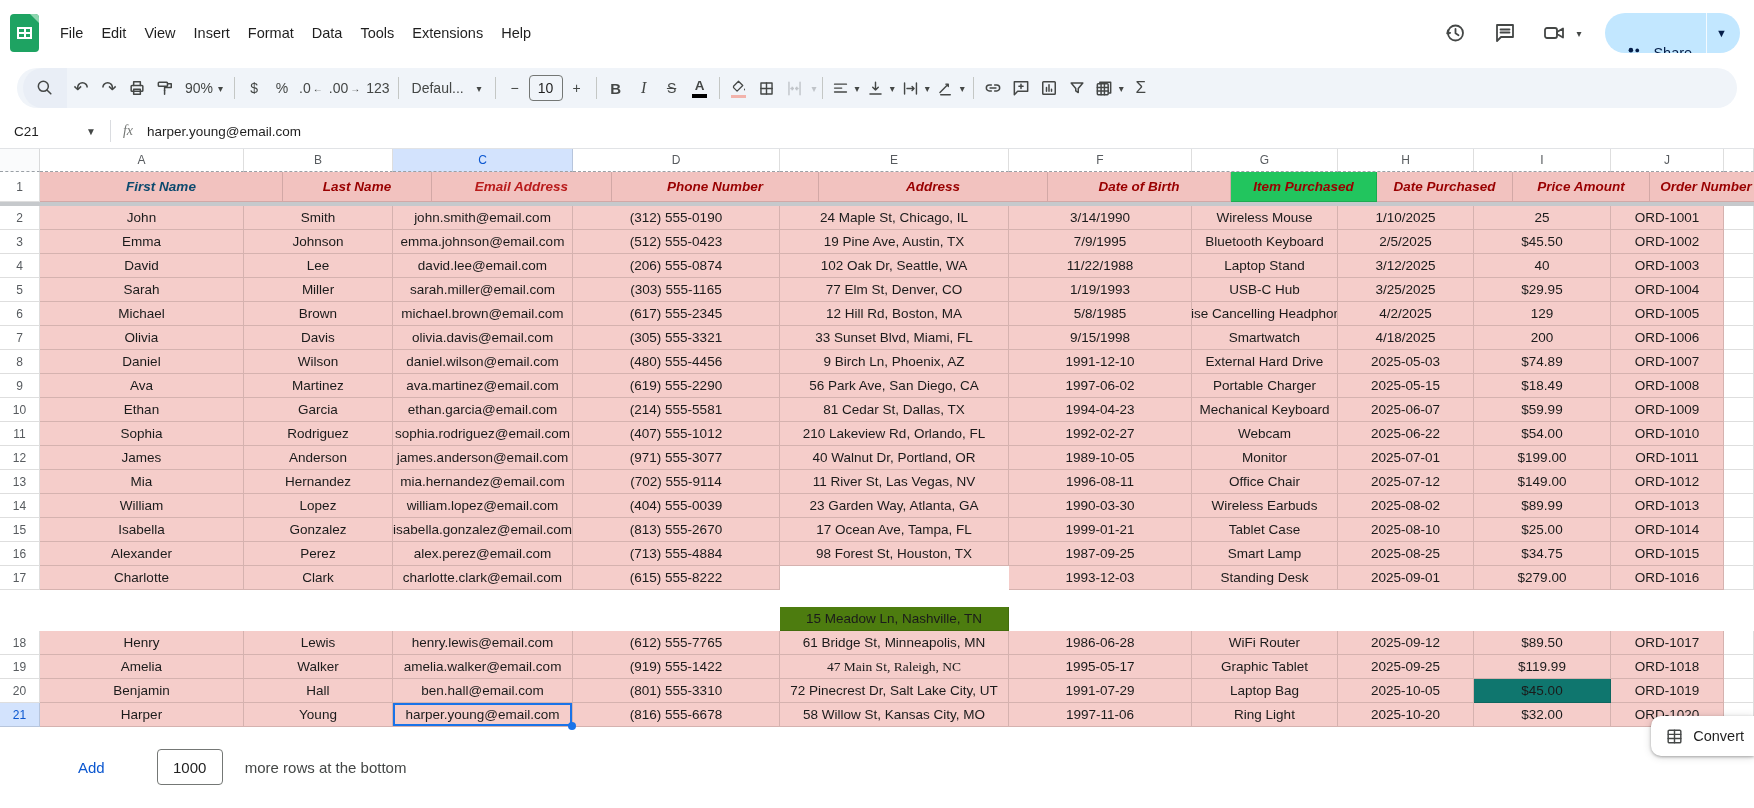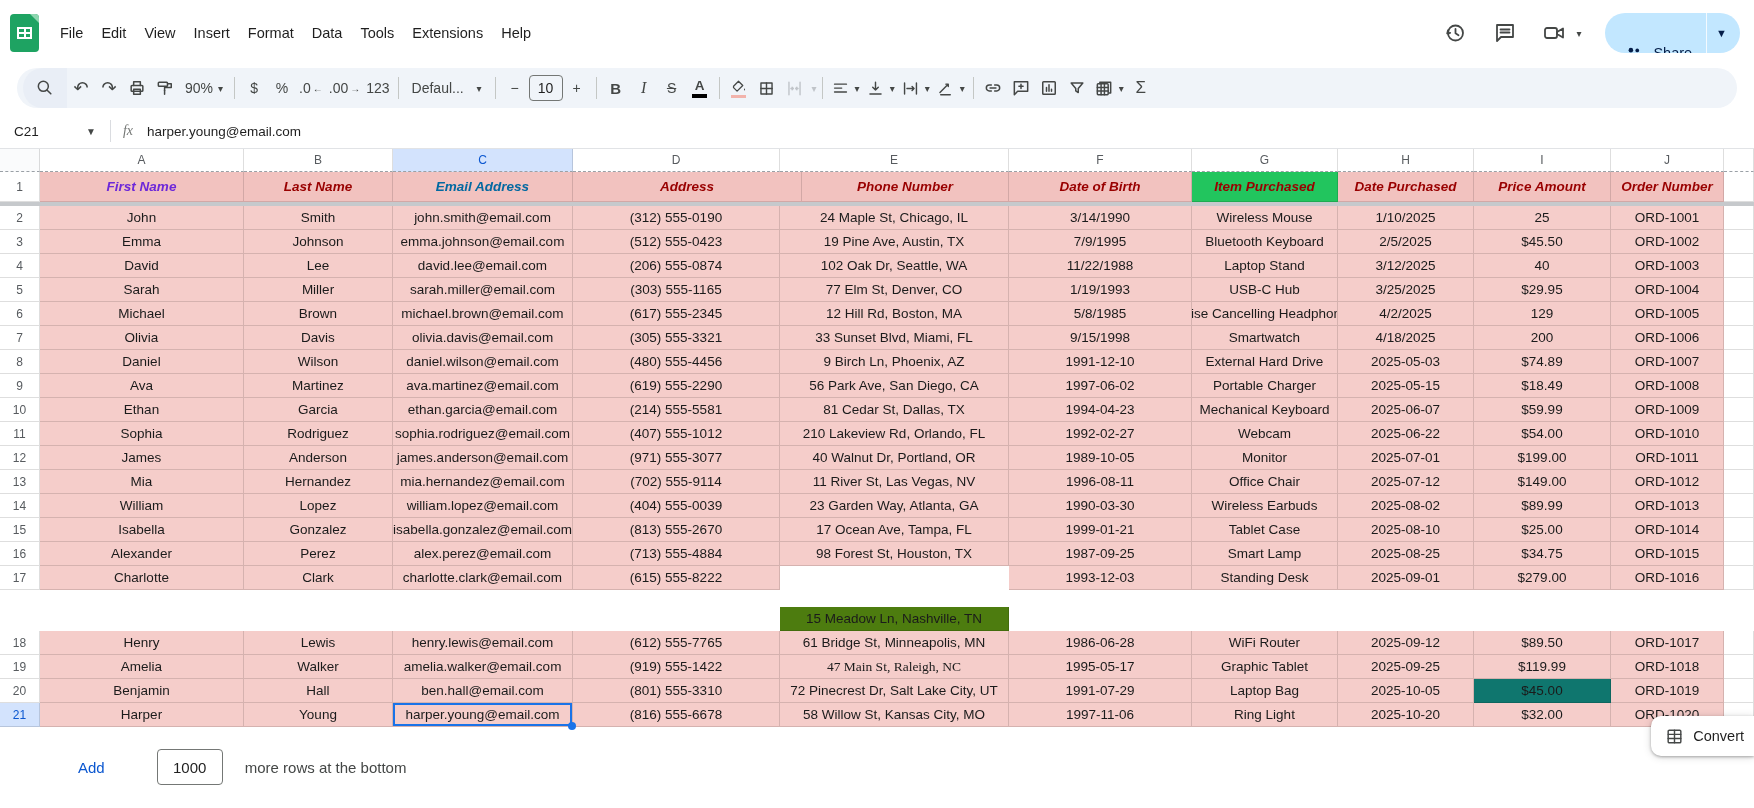--- a/index.html
+++ b/index.html
@@ -315,25 +315,25 @@
       <div class="gc " style="width: 229px;">E</div>
       <div class="gc " style="width: 183px;">F</div>
       <div class="gc " style="width: 146px;">G</div>
       <div class="gc " style="width: 136px;">H</div>
       <div class="gc " style="width: 137px;">I</div>
       <div class="gc " style="width: 113px;">J</div>
       <div class="gc " style="width: 30px;"></div>
     </div>
     <div class="grow hdr-row">
       <div class="gc rnum" style="width: 40px;">1</div>
-      <div class="gc hdr-cell" style="width: 204px; background: rgb(242, 194, 191); color: #6d28d9;">First Name</div>
+      <div class="gc hdr-cell" style="width: 243px; background: rgb(242, 194, 191); color: #0c4a6e;">First Name</div>
       <div class="gc hdr-cell" style="width: 149px; background: rgb(242, 194, 191); color: rgb(153, 0, 0);">Last Name</div>
-      <div class="gc hdr-cell" style="width: 180px; background: rgb(242, 194, 191); color: #0369a1;">Email Address</div>
+      <div class="gc hdr-cell" style="width: 180px; background: rgb(242, 194, 191); color: #b91c1c;">Email Address</div>
+      <div class="gc hdr-cell" style="width: 207px; background: rgb(242, 194, 191); color: rgb(153, 0, 0);">Phone Number</div>
       <div class="gc hdr-cell" style="width: 229px; background: rgb(242, 194, 191); color: rgb(153, 0, 0);">Address</div>
-      <div class="gc hdr-cell" style="width: 207px; background: rgb(242, 194, 191); color: rgb(153, 0, 0);">Phone Number</div>
       <div class="gc hdr-cell" style="width: 183px; background: rgb(242, 194, 191); color: rgb(153, 0, 0);">Date of Birth</div>
       <div class="gc hdr-cell" style="width: 146px; background: #22c55e; color: rgb(153, 0, 0);">Item Purchased</div>
       <div class="gc hdr-cell" style="width: 136px; background: rgb(242, 194, 191); color: rgb(153, 0, 0);">Date Purchased</div>
       <div class="gc hdr-cell" style="width: 137px; background: rgb(242, 194, 191); color: rgb(153, 0, 0);">Price Amount</div>
       <div class="gc hdr-cell" style="width: 113px; background: rgb(242, 194, 191); color: rgb(153, 0, 0); text-align: center;">Order Number</div>
       <div class="gc kcell" style="width: 30px;"></div>
     </div>
     <div class="frozen-div"></div>
     <div class="grow data-row">
       <div class="gc rnum" style="width: 40px;">2</div>

